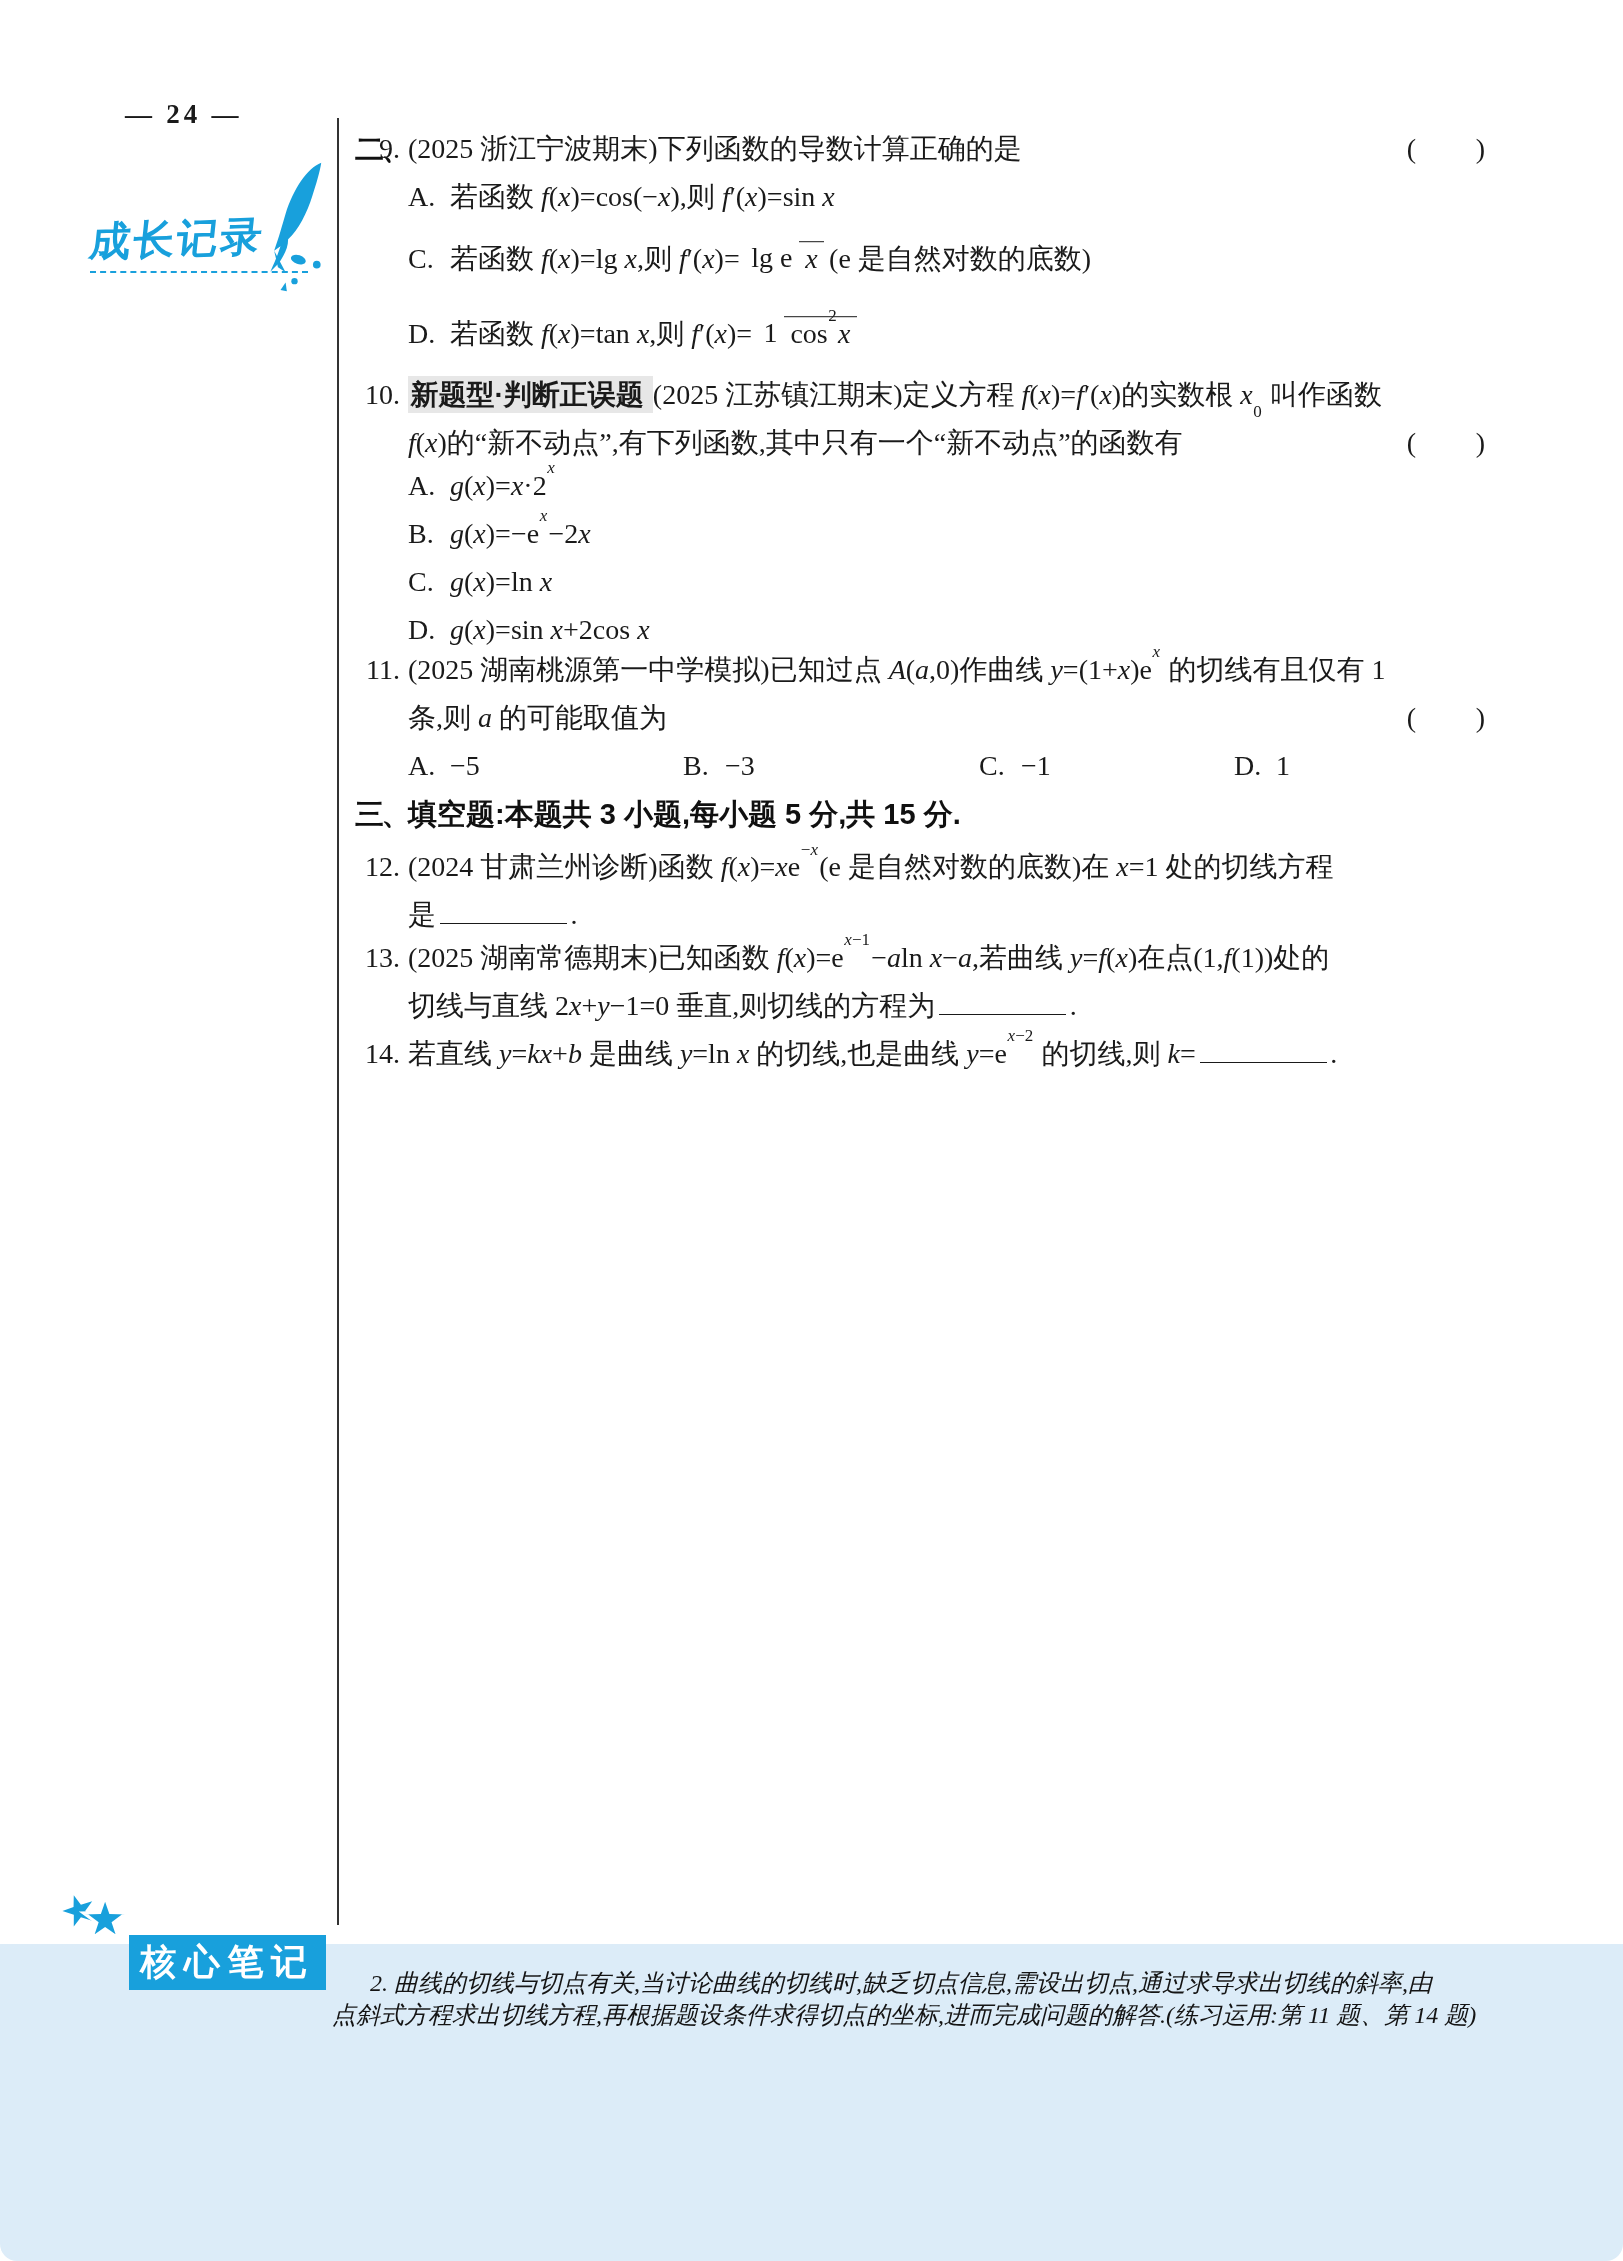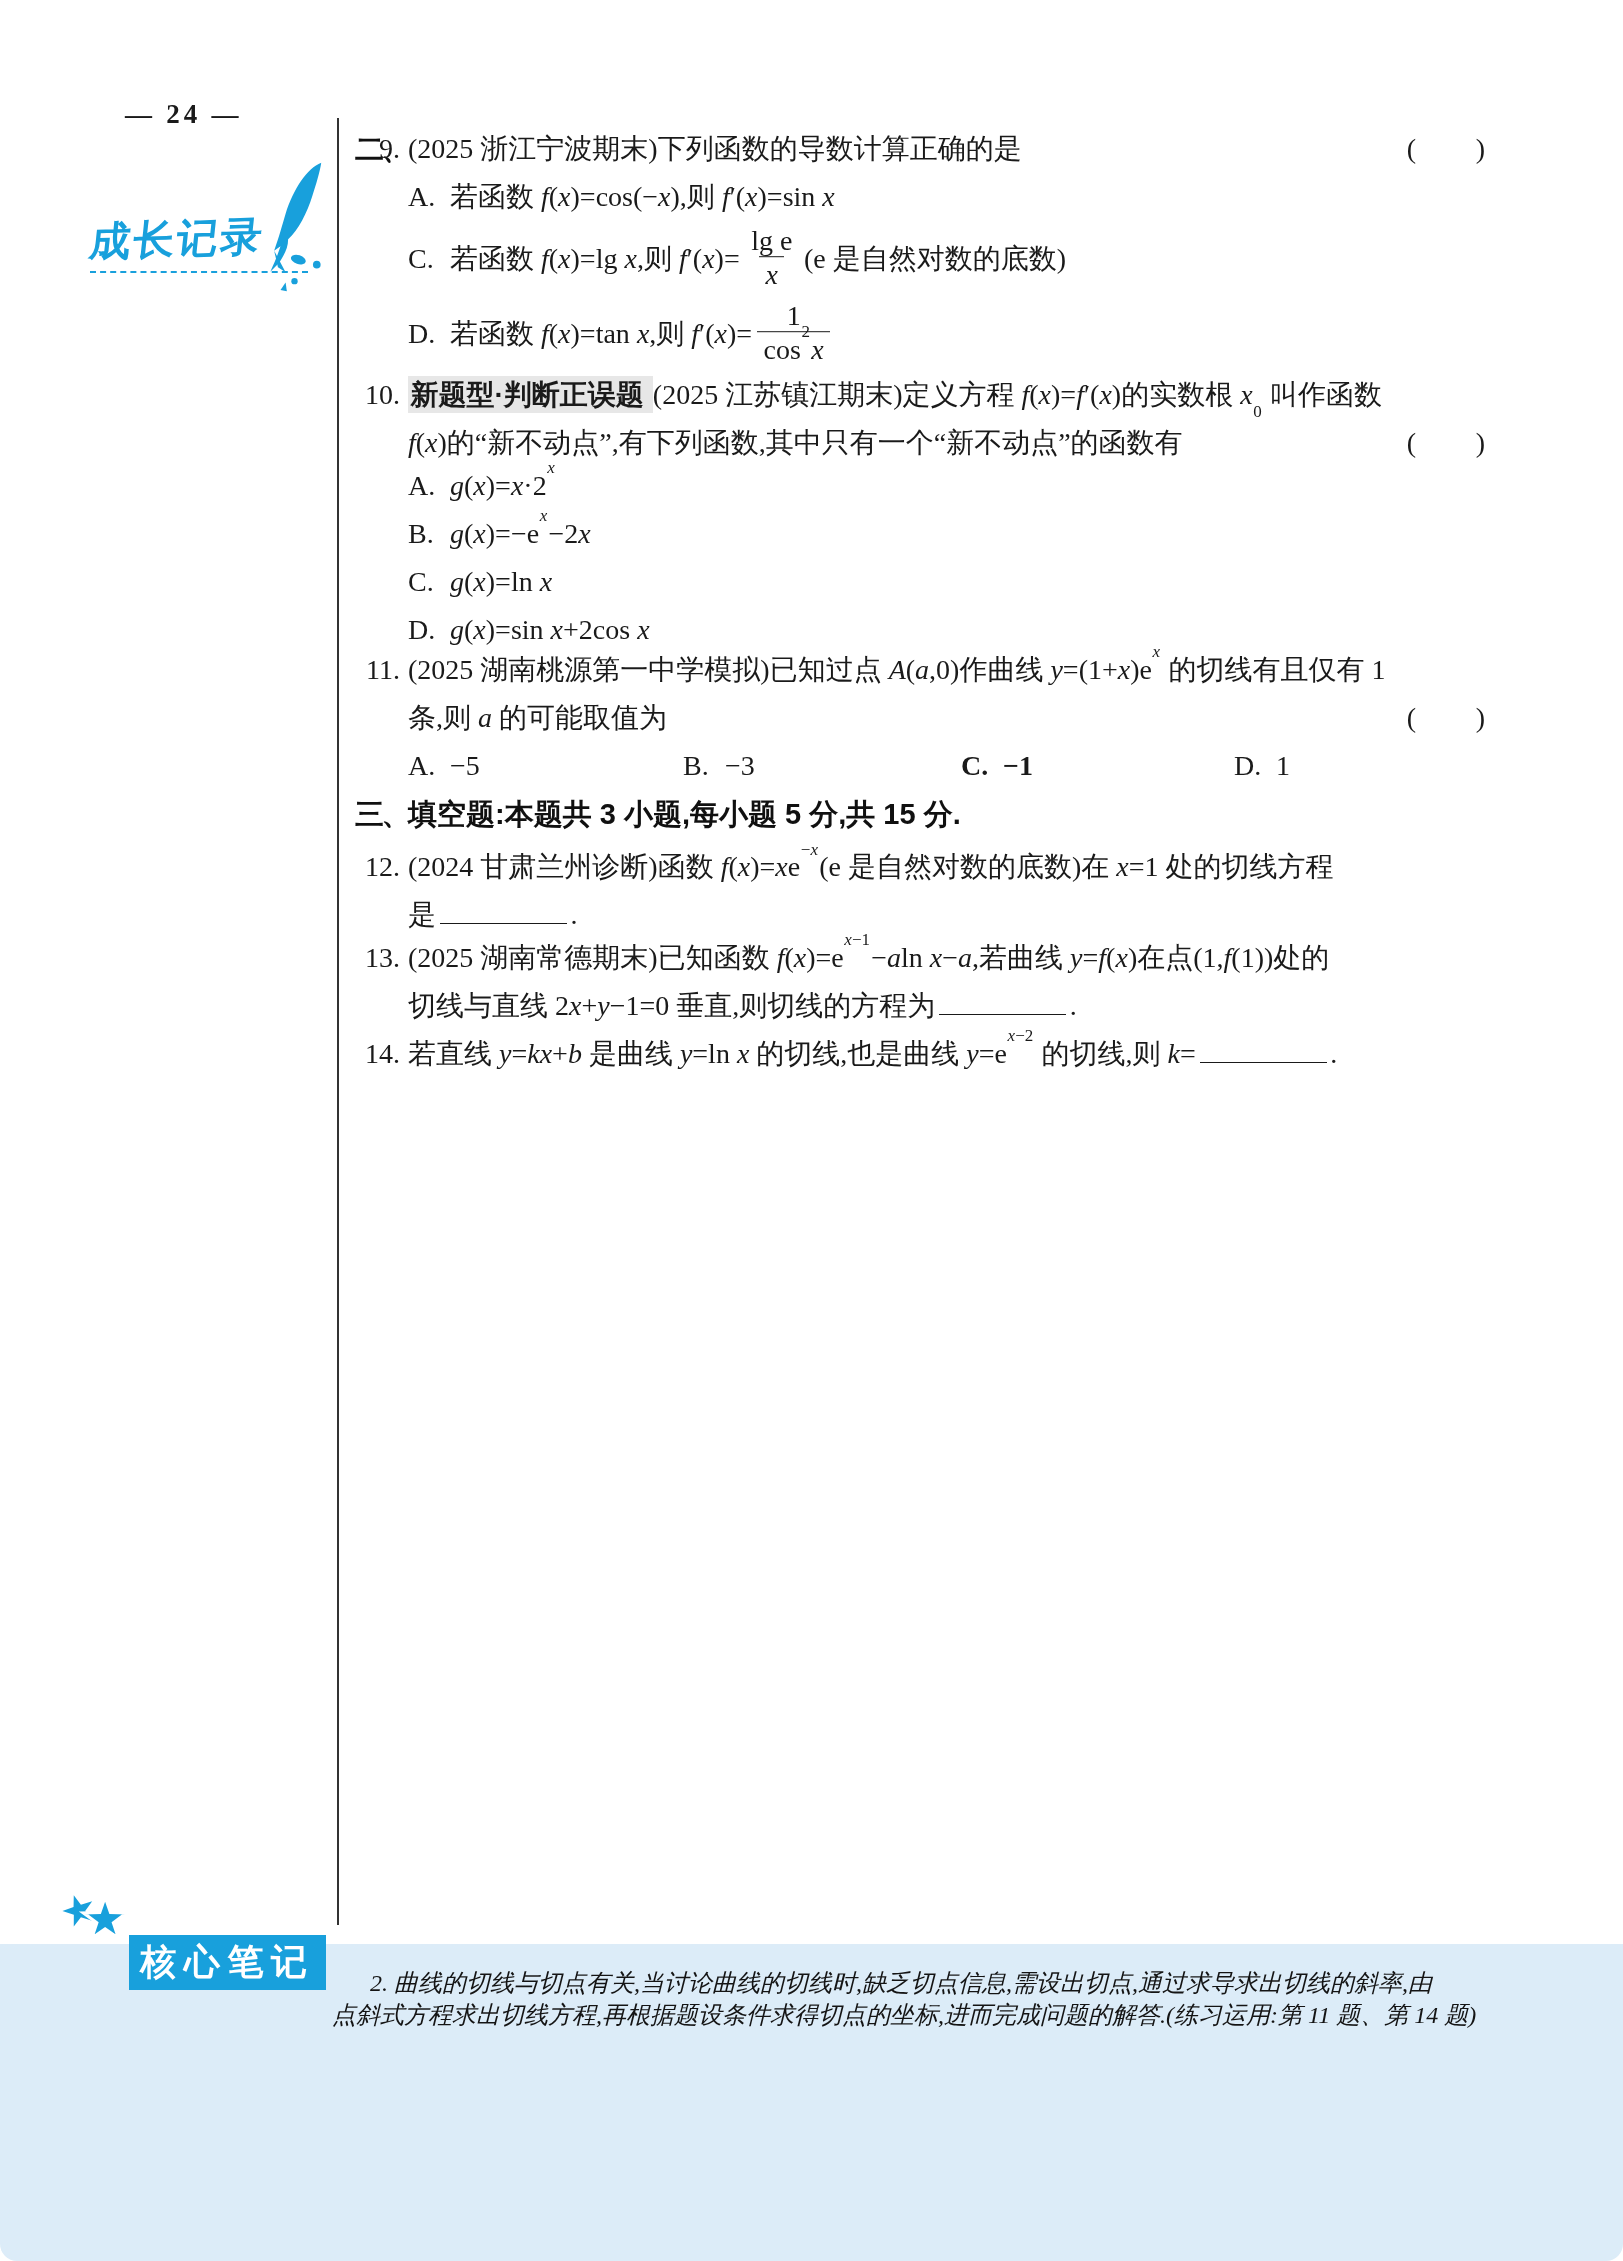--- a/index.html
+++ b/index.html
@@ -30,27 +30,27 @@
   .sec-label{position:absolute;left:0;top:0;letter-spacing:-2.5px;}
   .q{position:relative;padding-left:53px;}
   .qnum{position:absolute;left:0;top:0;width:45px;text-align:right;}
   .stem{position:relative;}
   .bracket{position:absolute;right:2.5px;bottom:0;letter-spacing:1.3px;}
   .opt{position:relative;}
   .opt.tall{line-height:75px;}
   .olabel{display:inline-block;min-width:33px;margin-right:9px;}
   .optrow{position:relative;height:48px;}
   .opt-item{position:absolute;top:0;white-space:nowrap;}
-  .opt-item.p0{left:53px;} .opt-item.p1{left:328px;} .opt-item.p2{left:606px;font-weight:bold;} .opt-item.p3{left:879px;}
+  .opt-item.p0{left:53px;} .opt-item.p1{left:328px;} .opt-item.p2{left:624px;} .opt-item.p3{left:879px;}
 
   
   i{font-style:italic;}
   sup{font-size:17px;line-height:0;position:relative;top:-11.5px;margin:0 1.3px 0 0.6px;font-style:inherit;}
   sub{font-size:17px;line-height:0;position:relative;top:6.4px;margin:0 1.3px 0 0.6px;}
-  fr{display:inline-flex;flex-direction:column;align-items:center;vertical-align:middle;margin:0 5.1px;line-height:1.12;transform:translateY(-3.8px);}
+  fr{display:inline-flex;flex-direction:row;align-items:center;vertical-align:middle;margin:0 5.1px;line-height:1.12;transform:translateY(-3.8px);}
   fr n{display:block;padding:0 6.4px;}
   fr d{display:block;border-top:1.9px solid var(--ink);padding:1.3px 6.4px 0 6.4px;}
   hl{font-family:"Liberation Sans",sans-serif;font-weight:900;background:#e7e7e7;padding:3.2px 9px 3.2px 2.5px;}
   bl{display:inline-block;width:127px;height:6.4px;border-bottom:1.9px solid var(--ink);margin:0 3.8px;}
 
   
   .band{position:absolute;left:0;top:1944px;width:1623px;height:317px;background:var(--band);}
   .star-icon{position:absolute;left:62px;top:1893px;}
   .note-badge{
     position:absolute;left:129px;top:1935px;width:197px;height:55px;background:var(--accent);

